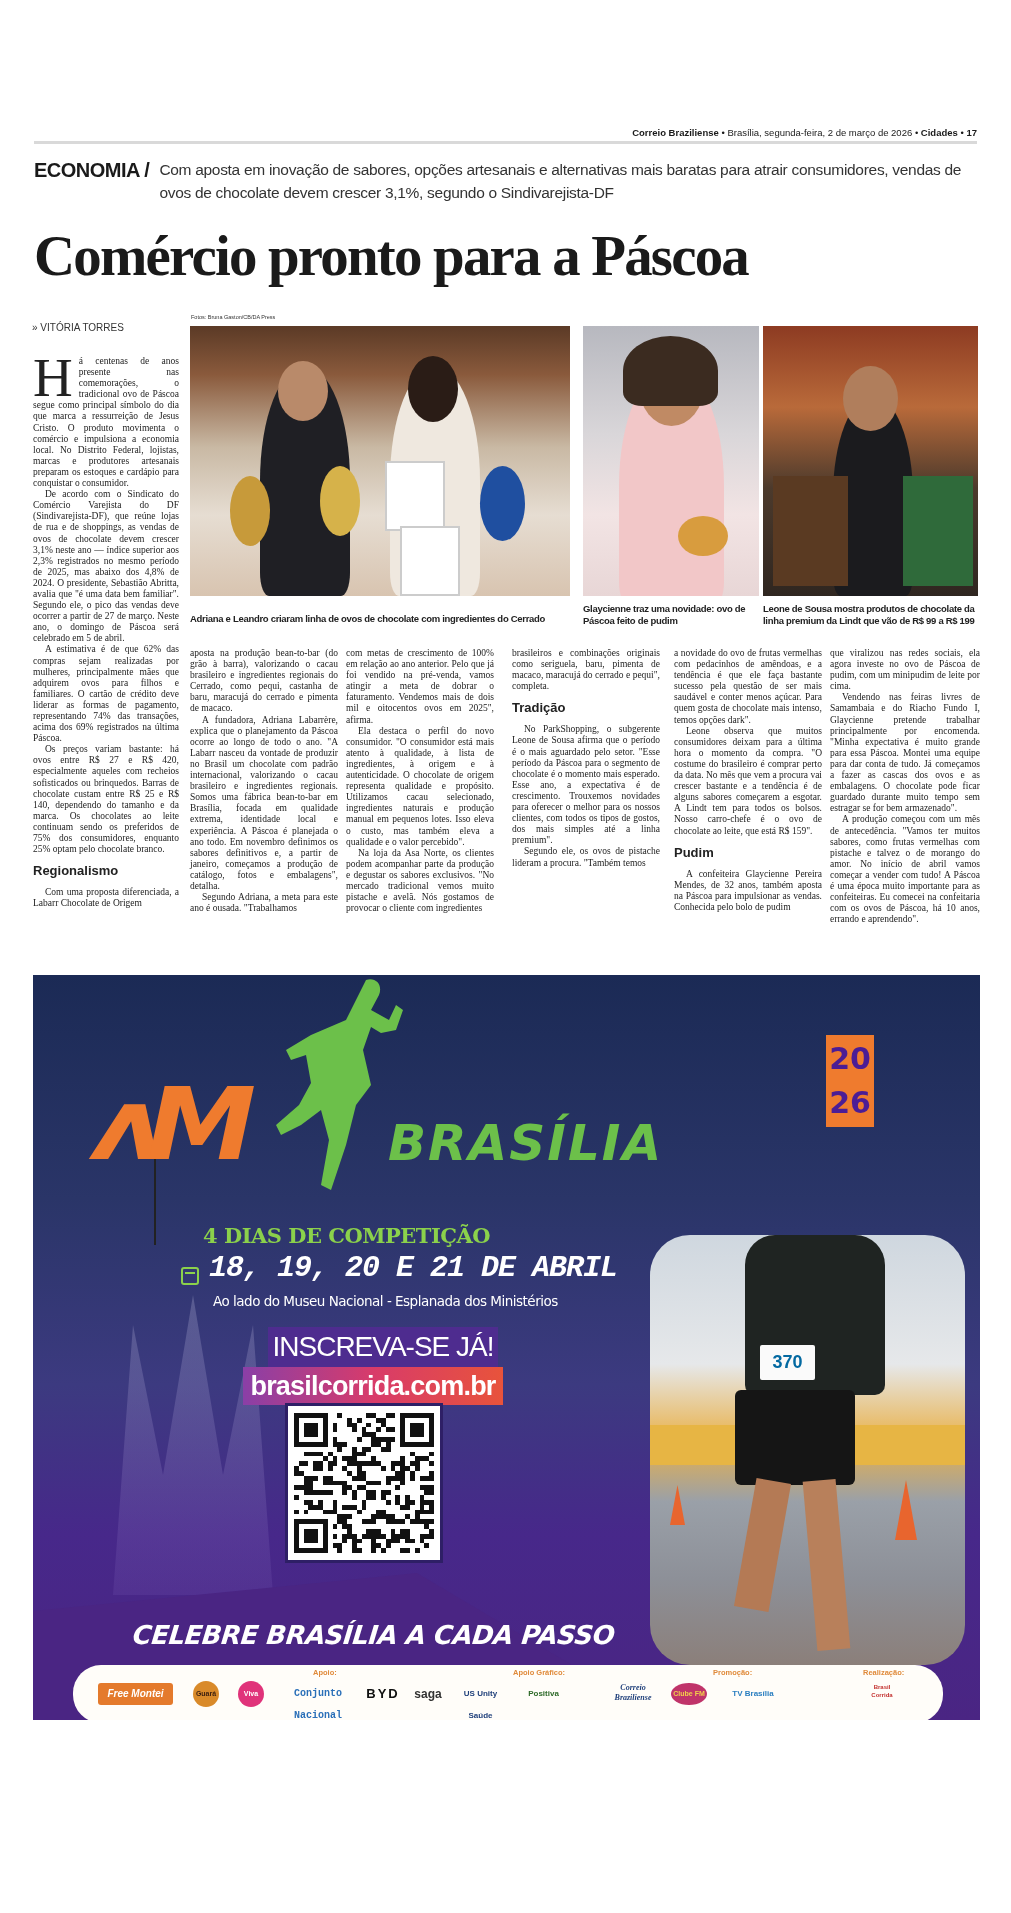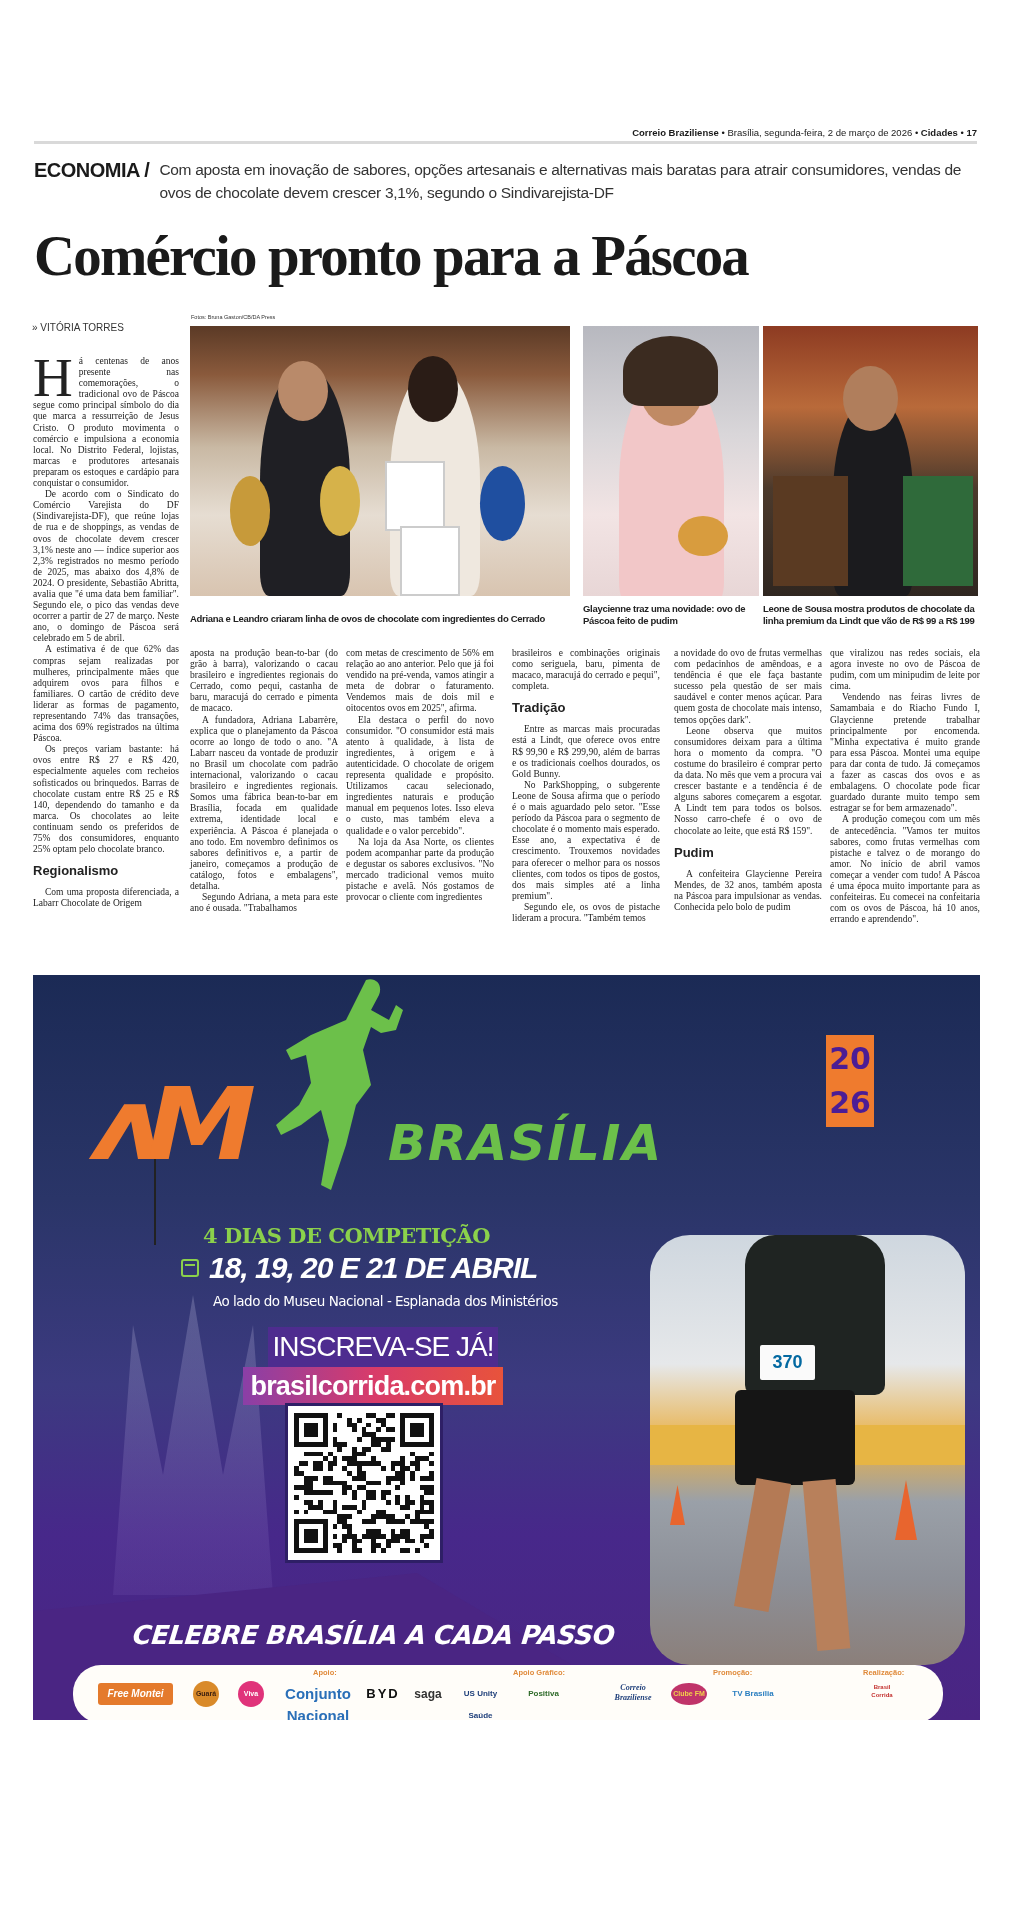--- a/index.html
+++ b/index.html
@@ -32,21 +32,21 @@
   .drop { float: left; font-size: 55px; line-height: 44px; margin: 0 6px -4px 0; font-family: "Liberation Serif", serif; }
 
   
   .ad { position: absolute; left: 33px; top: 975px; width: 947px; height: 745px; background: linear-gradient(180deg,#1b2a55 0%,#2a3568 30%,#3c3a80 55%,#47288a 75%,#4a2583 100%); overflow: hidden; }
   .ad-m { position: absolute; left: 60px; top: 95px; font-family: "DejaVu Sans", sans-serif; font-weight: bold; font-size: 110px; color: #ef7b2e; letter-spacing: -18px; font-style: italic; line-height: 110px; transform: scaleY(0.9); }
   .ad-runner { position: absolute; left: 238px; top: 0px; width: 140px; height: 220px; }
   .ad-t1 { position: absolute; left: 350px; top: 85px; font-family: "DejaVu Sans", sans-serif; font-weight: bold; font-style: italic; font-size: 50px; color: #ef7b2e; letter-spacing: 2px; line-height: 56px; }
   .ad-t2 { position: absolute; left: 355px; top: 140px; font-family: "DejaVu Sans", sans-serif; font-weight: bold; font-style: italic; font-size: 50px; color: #6cc04a; letter-spacing: 2px; line-height: 56px; }
   .ad-year { position: absolute; left: 793px; top: 60px; width: 48px; height: 92px; background: #ef7b2e; color: #4c1d95; font-family: "DejaVu Sans", sans-serif; font-weight: bold; font-size: 30px; text-align: center; line-height: 44px; padding-top: 2px; }
   .ad-days { position: absolute; left: 170px; top: 248px; font-family: "DejaVu Serif", serif; font-weight: bold; font-size: 21px; color: #8bd14b; letter-spacing: -0.5px; }
-  .ad-date { position: absolute; left: 148px; top: 276px; font-family: Liberation Sans, sans-serif; font-weight: bold; font-style: italic; font-size: 30px; color: #fff; letter-spacing: -1px; display: flex; align-items: center; }
+  .ad-date { position: absolute; left: 148px; top: 276px; font-family: Liberation Mono, monospace; font-weight: bold; font-style: italic; font-size: 30px; color: #fff; letter-spacing: -1px; display: flex; align-items: flex-end; }
   .cal { width: 18px; height: 18px; border: 2.5px solid #8bd14b; border-radius: 3px; margin-right: 10px; position: relative; }
   .cal::before { content: ""; position: absolute; left: 2px; right: 2px; top: 3px; height: 2px; background: #8bd14b; }
   .ad-loc { position: absolute; left: 180px; top: 318px; font-family: "DejaVu Sans", sans-serif; font-size: 13.5px; color: #fff; letter-spacing: -0.5px; }
   .ad-insc { position: absolute; left: 235px; top: 352px; width: 230px; height: 40px; background: #4e2c8f; color: #fff; font-family: "Liberation Sans", sans-serif; font-size: 28px; text-align: center; line-height: 40px; letter-spacing: -1px; }
   .ad-url { position: absolute; left: 210px; top: 392px; width: 260px; height: 38px; background: linear-gradient(90deg,#8a3fa7,#d83b6a,#e8533b); color: #fff; font-family: "Liberation Sans", sans-serif; font-weight: bold; font-size: 27px; text-align: center; line-height: 38px; letter-spacing: -0.8px; }
   .ad-qr { position: absolute; left: 252px; top: 428px; width: 158px; height: 160px; background: #fff; border: 3px solid #2e1f66; padding: 6px; }
   .ad-photo { position: absolute; left: 617px; top: 260px; width: 315px; height: 430px; border-radius: 40px; overflow: hidden; background: linear-gradient(180deg,#cfd7df 0%,#e6e8ea 30%,#e9b14a 48%,#9aa0a8 62%,#8d9098 80%,#8b7f7a 100%); }
   .ad-slogan { position: absolute; left: 100px; top: 645px; font-family: "DejaVu Sans", sans-serif; font-weight: bold; font-style: italic; font-size: 26px; color: #fff; letter-spacing: -0.5px; transform: skewX(-6deg); }
   .ad-bar { position: absolute; left: 40px; top: 690px; width: 870px; height: 58px; background: #fffdf9; border-radius: 28px 28px 28px 28px; }
   .spons-lbl { position: absolute; top: 3px; font-family: "Liberation Sans", sans-serif; font-size: 7.5px; font-weight: bold; color: #e08a3a; }
@@ -108,28 +108,27 @@
   <h3>Regionalismo</h3>
   <p>Com uma proposta diferenciada, a Labarr Chocolate de Origem</p>
 </div>
 
 <div class="col" style="left:190px;top:648px;width:148px;">
   <p class="first">aposta na produção bean-to-bar (do grão à barra), valorizando o cacau brasileiro e ingredientes regionais do Cerrado, como pequi, castanha de baru, maracujá do cerrado e pimenta de macaco.</p>
   <p>A fundadora, Adriana Labarrère, explica que o planejamento da Páscoa ocorre ao longo de todo o ano. "A Labarr nasceu da vontade de produzir no Brasil um chocolate com padrão internacional, valorizando o cacau brasileiro e ingredientes regionais. Somos uma fábrica bean-to-bar em Brasília, focada em qualidade extrema, identidade local e experiência. A Páscoa é planejada o ano todo. Em novembro definimos os sabores definitivos e, a partir de janeiro, começamos a produção de catálogo, fotos e embalagens", detalha.</p>
   <p>Segundo Adriana, a meta para este ano é ousada. "Trabalhamos</p>
 </div>
 <div class="col" style="left:346px;top:648px;width:148px;">
-  <p class="first">com metas de crescimento de 56% em relação ao ano anterior. Pelo que já foi vendido na pré-venda, vamos atingir a meta de dobrar o faturamento. Vendemos mais de dois mil e oitocentos ovos em 2025", afirma.</p>
+  <p class="first">com metas de crescimento de 100% em relação ao ano anterior. Pelo que já foi vendido na pré-venda, vamos atingir a meta de dobrar o faturamento. Vendemos mais de dois mil e oitocentos ovos em 2025", afirma.</p>
   <p>Ela destaca o perfil do novo consumidor. "O consumidor está mais atento à qualidade, à lista de ingredientes, à origem e à autenticidade. O chocolate de origem representa qualidade e propósito. Utilizamos cacau selecionado, ingredientes naturais e produção manual em pequenos lotes. Isso eleva o custo, mas também eleva a qualidade e o valor percebido".</p>
   <p>Na loja da Asa Norte, os clientes podem acompanhar parte da produção e degustar os sabores exclusivos. "No mercado tradicional vemos muito pistache e avelã. Nós gostamos de provocar o cliente com ingredientes</p>
 </div>
 <div class="col" style="left:512px;top:648px;width:148px;">
   <p class="first">brasileiros e combinações originais como seriguela, baru, pimenta de macaco, maracujá do cerrado e pequi", completa.</p>
   <h3>Tradição</h3>
-  <p>Entre as marcas mais procuradas está a Lindt, que oferece ovos entre R$ 99,90 e R$ 299,90, além de barras e os tradicionais coelhos dourados, os Gold Bunny.</p>
   <p>No ParkShopping, o subgerente Leone de Sousa afirma que o período é o mais aguardado pelo setor. "Esse período da Páscoa para o segmento de chocolate é o momento mais esperado. Esse ano, a expectativa é de crescimento. Trouxemos novidades para oferecer o melhor para os nossos clientes, com todos os tipos de gostos, dos mais simples até a linha premium".</p>
   <p>Segundo ele, os ovos de pistache lideram a procura. "Também temos</p>
 </div>
 <div class="col" style="left:674px;top:648px;width:148px;">
   <p class="first">a novidade do ovo de frutas vermelhas com pedacinhos de amêndoas, e a tendência é que ele faça bastante sucesso pela questão de ser mais saudável e conter menos açúcar. Para quem gosta de chocolate mais intenso, temos opções dark".</p>
   <p>Leone observa que muitos consumidores deixam para a última hora o momento da compra. "O costume do brasileiro é comprar perto da data. No mês que vem a procura vai crescer bastante e a tendência é de alguns sabores começarem a esgotar. A Lindt tem para todos os bolsos. Nosso carro-chefe é o ovo de chocolate ao leite, que está R$ 159".</p>
   <h3>Pudim</h3>
   <p>A confeiteira Glaycienne Pereira Mendes, de 32 anos, também aposta na Páscoa para impulsionar as vendas. Conhecida pelo bolo de pudim</p>
 </div>
 <div class="col" style="left:830px;top:648px;width:150px;">
@@ -465,21 +464,21 @@
 
   <div class="ad-bar">
     <div class="spons-lbl" style="left:240px;">Apoio:</div>
     <div class="spons-lbl" style="left:440px;">Apoio Gráfico:</div>
     <div class="spons-lbl" style="left:640px;">Promoção:</div>
     <div class="spons-lbl" style="left:790px;">Realização:</div>
 
     <div class="spons" style="left:25px;width:75px;background:#e47a2c;color:#fff;font-style:italic;border-radius:3px;">Free Montei</div>
     <div class="spons" style="left:120px;width:26px;height:26px;background:#d98a2a;border-radius:50%;color:#3a1e10;font-size:7px;line-height:26px;top:16px;">Guará</div>
     <div class="spons" style="left:165px;width:26px;height:26px;background:#e0337a;border-radius:50%;color:#fff;font-size:7px;line-height:26px;top:16px;">Viva</div>
-    <div class="spons" style="left:210px;width:70px;color:#2a6fb8;font-size:15px;">Conjunto Nacional</div>
+    <div class="spons" style="left:210px;width:70px;color:#2a6fb8;font-size:10px;font-family:Liberation Mono, monospace;">Conjunto Nacional</div>
     <div class="spons" style="left:290px;width:40px;color:#111;font-size:13px;letter-spacing:2px;">BYD</div>
     <div class="spons" style="left:335px;width:40px;color:#333;font-size:12px;">saga</div>
     <div class="spons" style="left:380px;width:55px;color:#1f3f7a;font-size:8px;">US Unity Saúde</div>
     <div class="spons" style="left:448px;width:45px;color:#2f6a2a;font-size:8px;">Positiva</div>
     <div class="spons" style="left:530px;width:60px;color:#1f3f7a;font-family:'Liberation Serif',serif;font-style:italic;font-size:8px;line-height:10px;">Correio Braziliense</div>
     <div class="spons" style="left:598px;width:36px;background:#c0346a;color:#f2d14a;border-radius:50%;font-size:7px;">Clube FM</div>
     <div class="spons" style="left:645px;width:70px;color:#2a7ec0;font-size:8px;">TV Brasília</div>
     <div class="spons" style="left:790px;width:38px;color:#c3302e;font-size:6px;line-height:8px;">Brasil Corrida</div>
   </div>
 </div>

